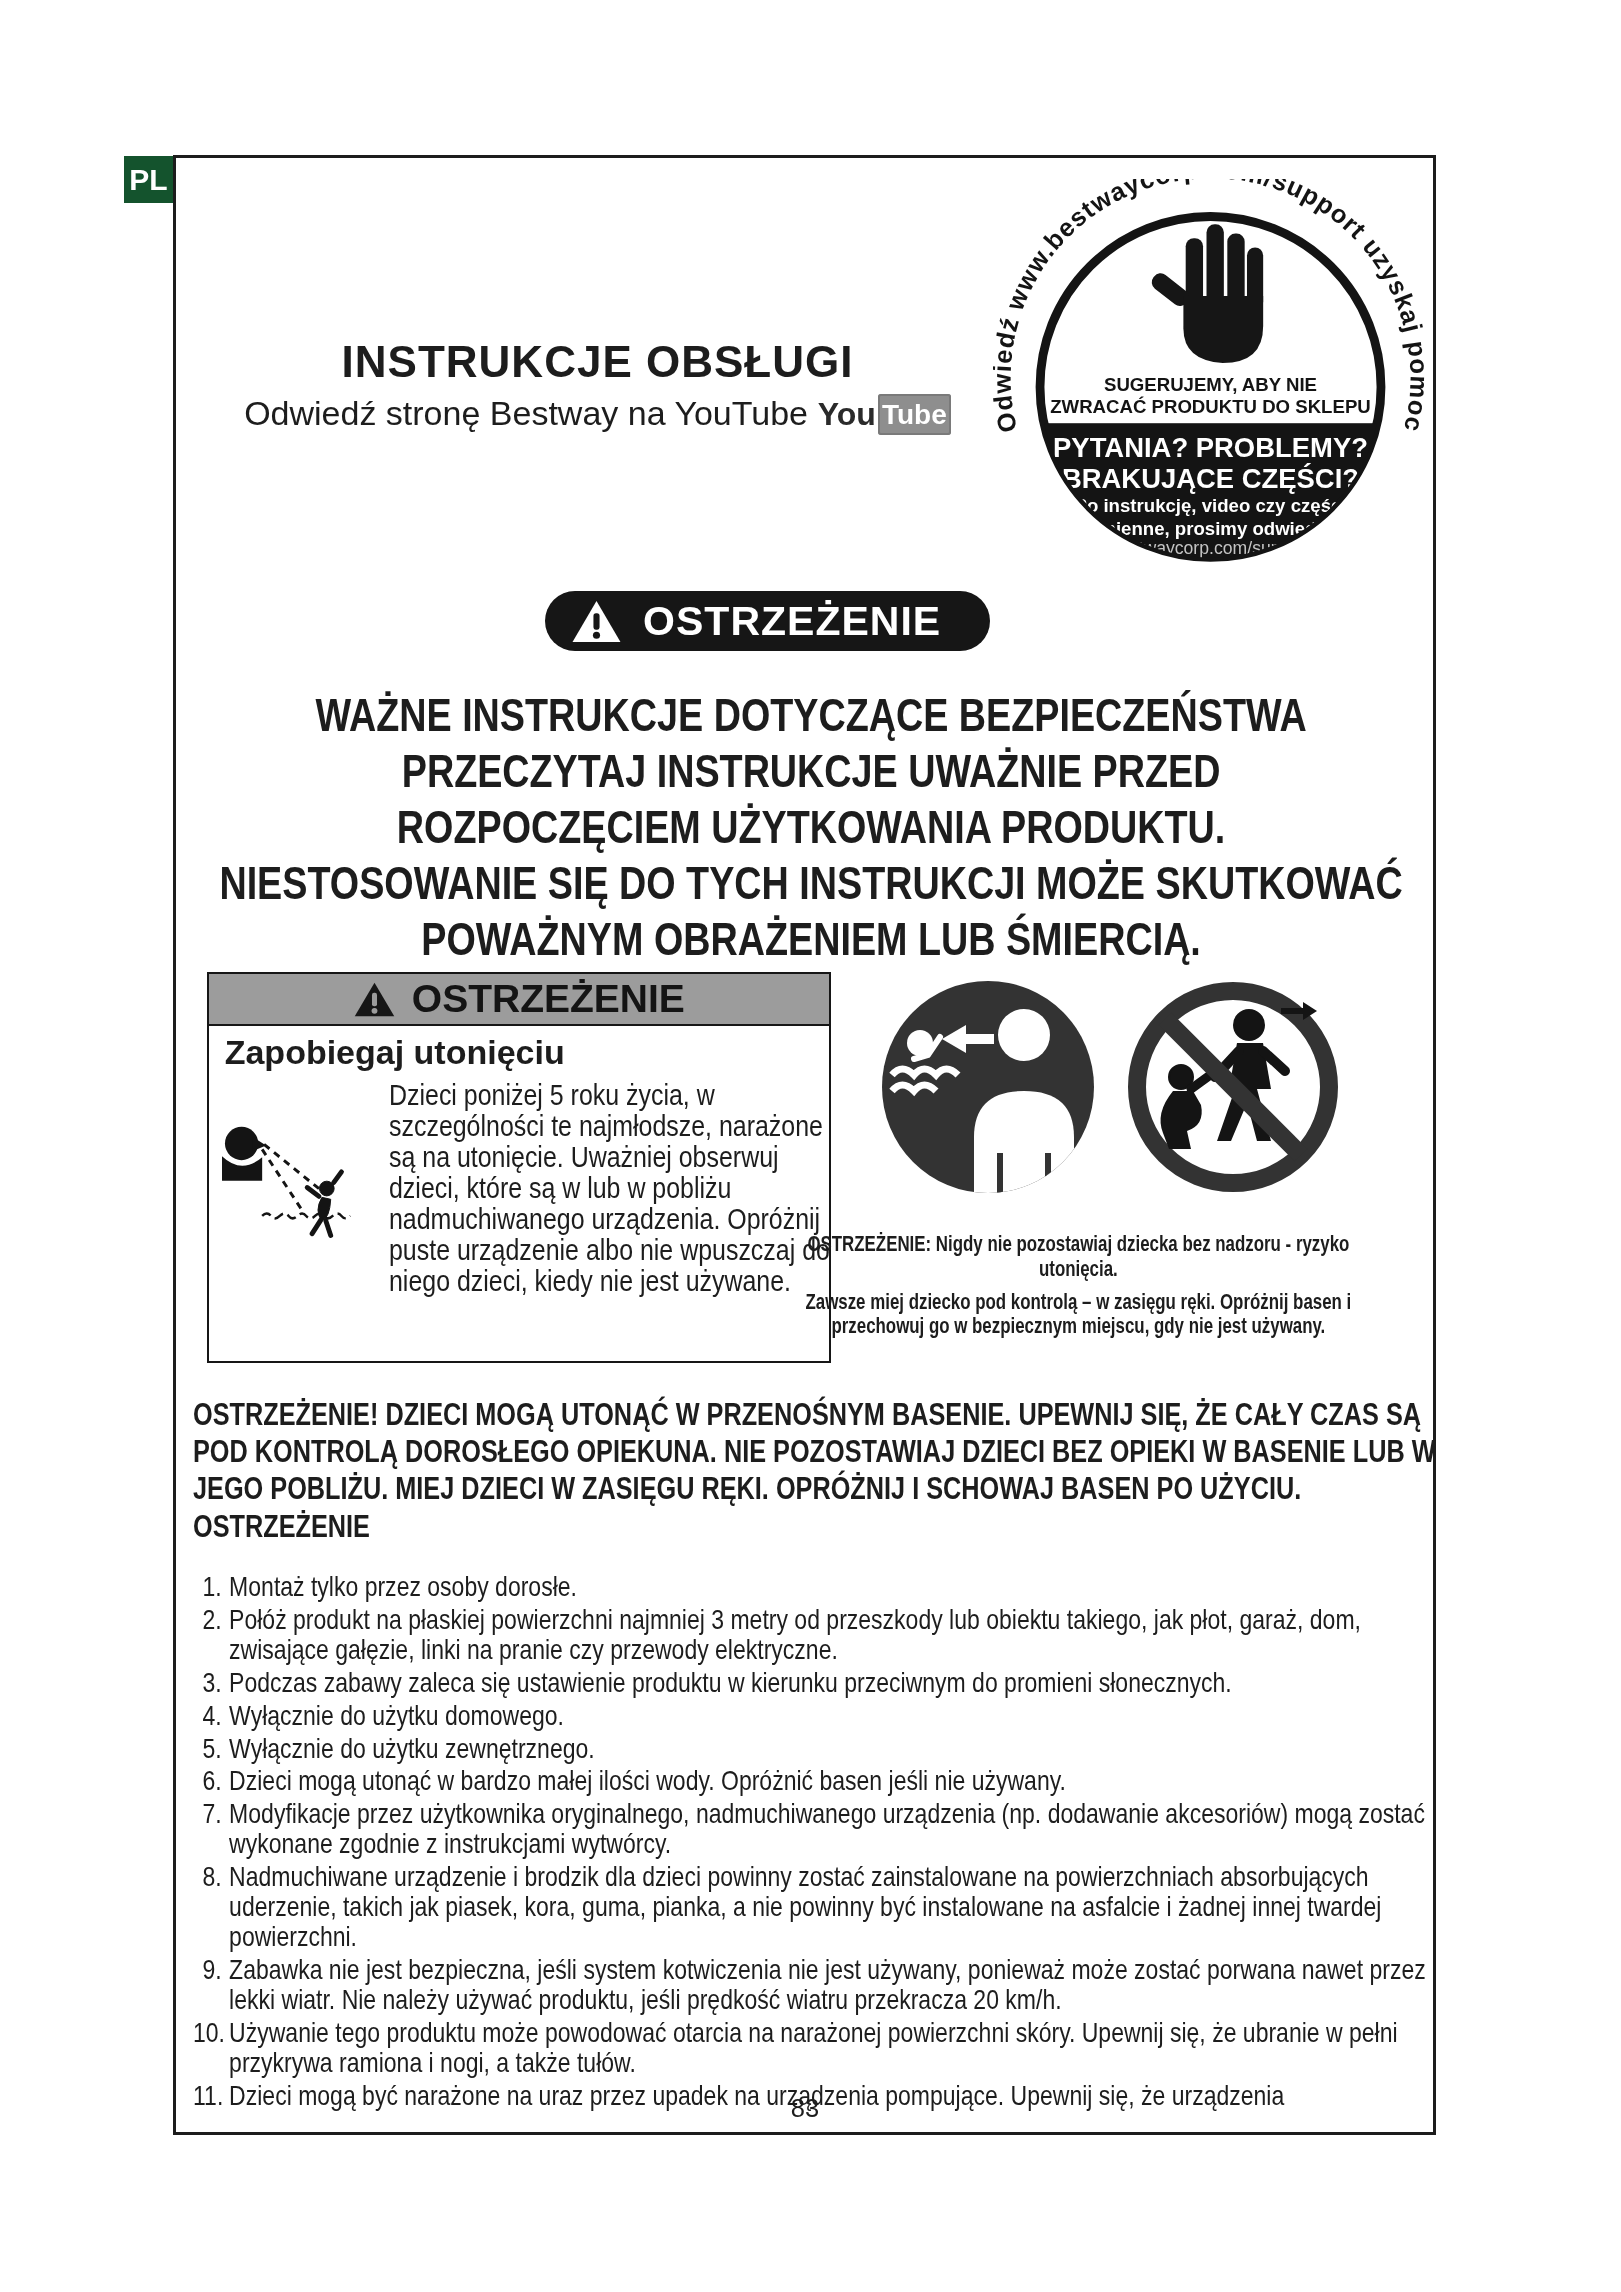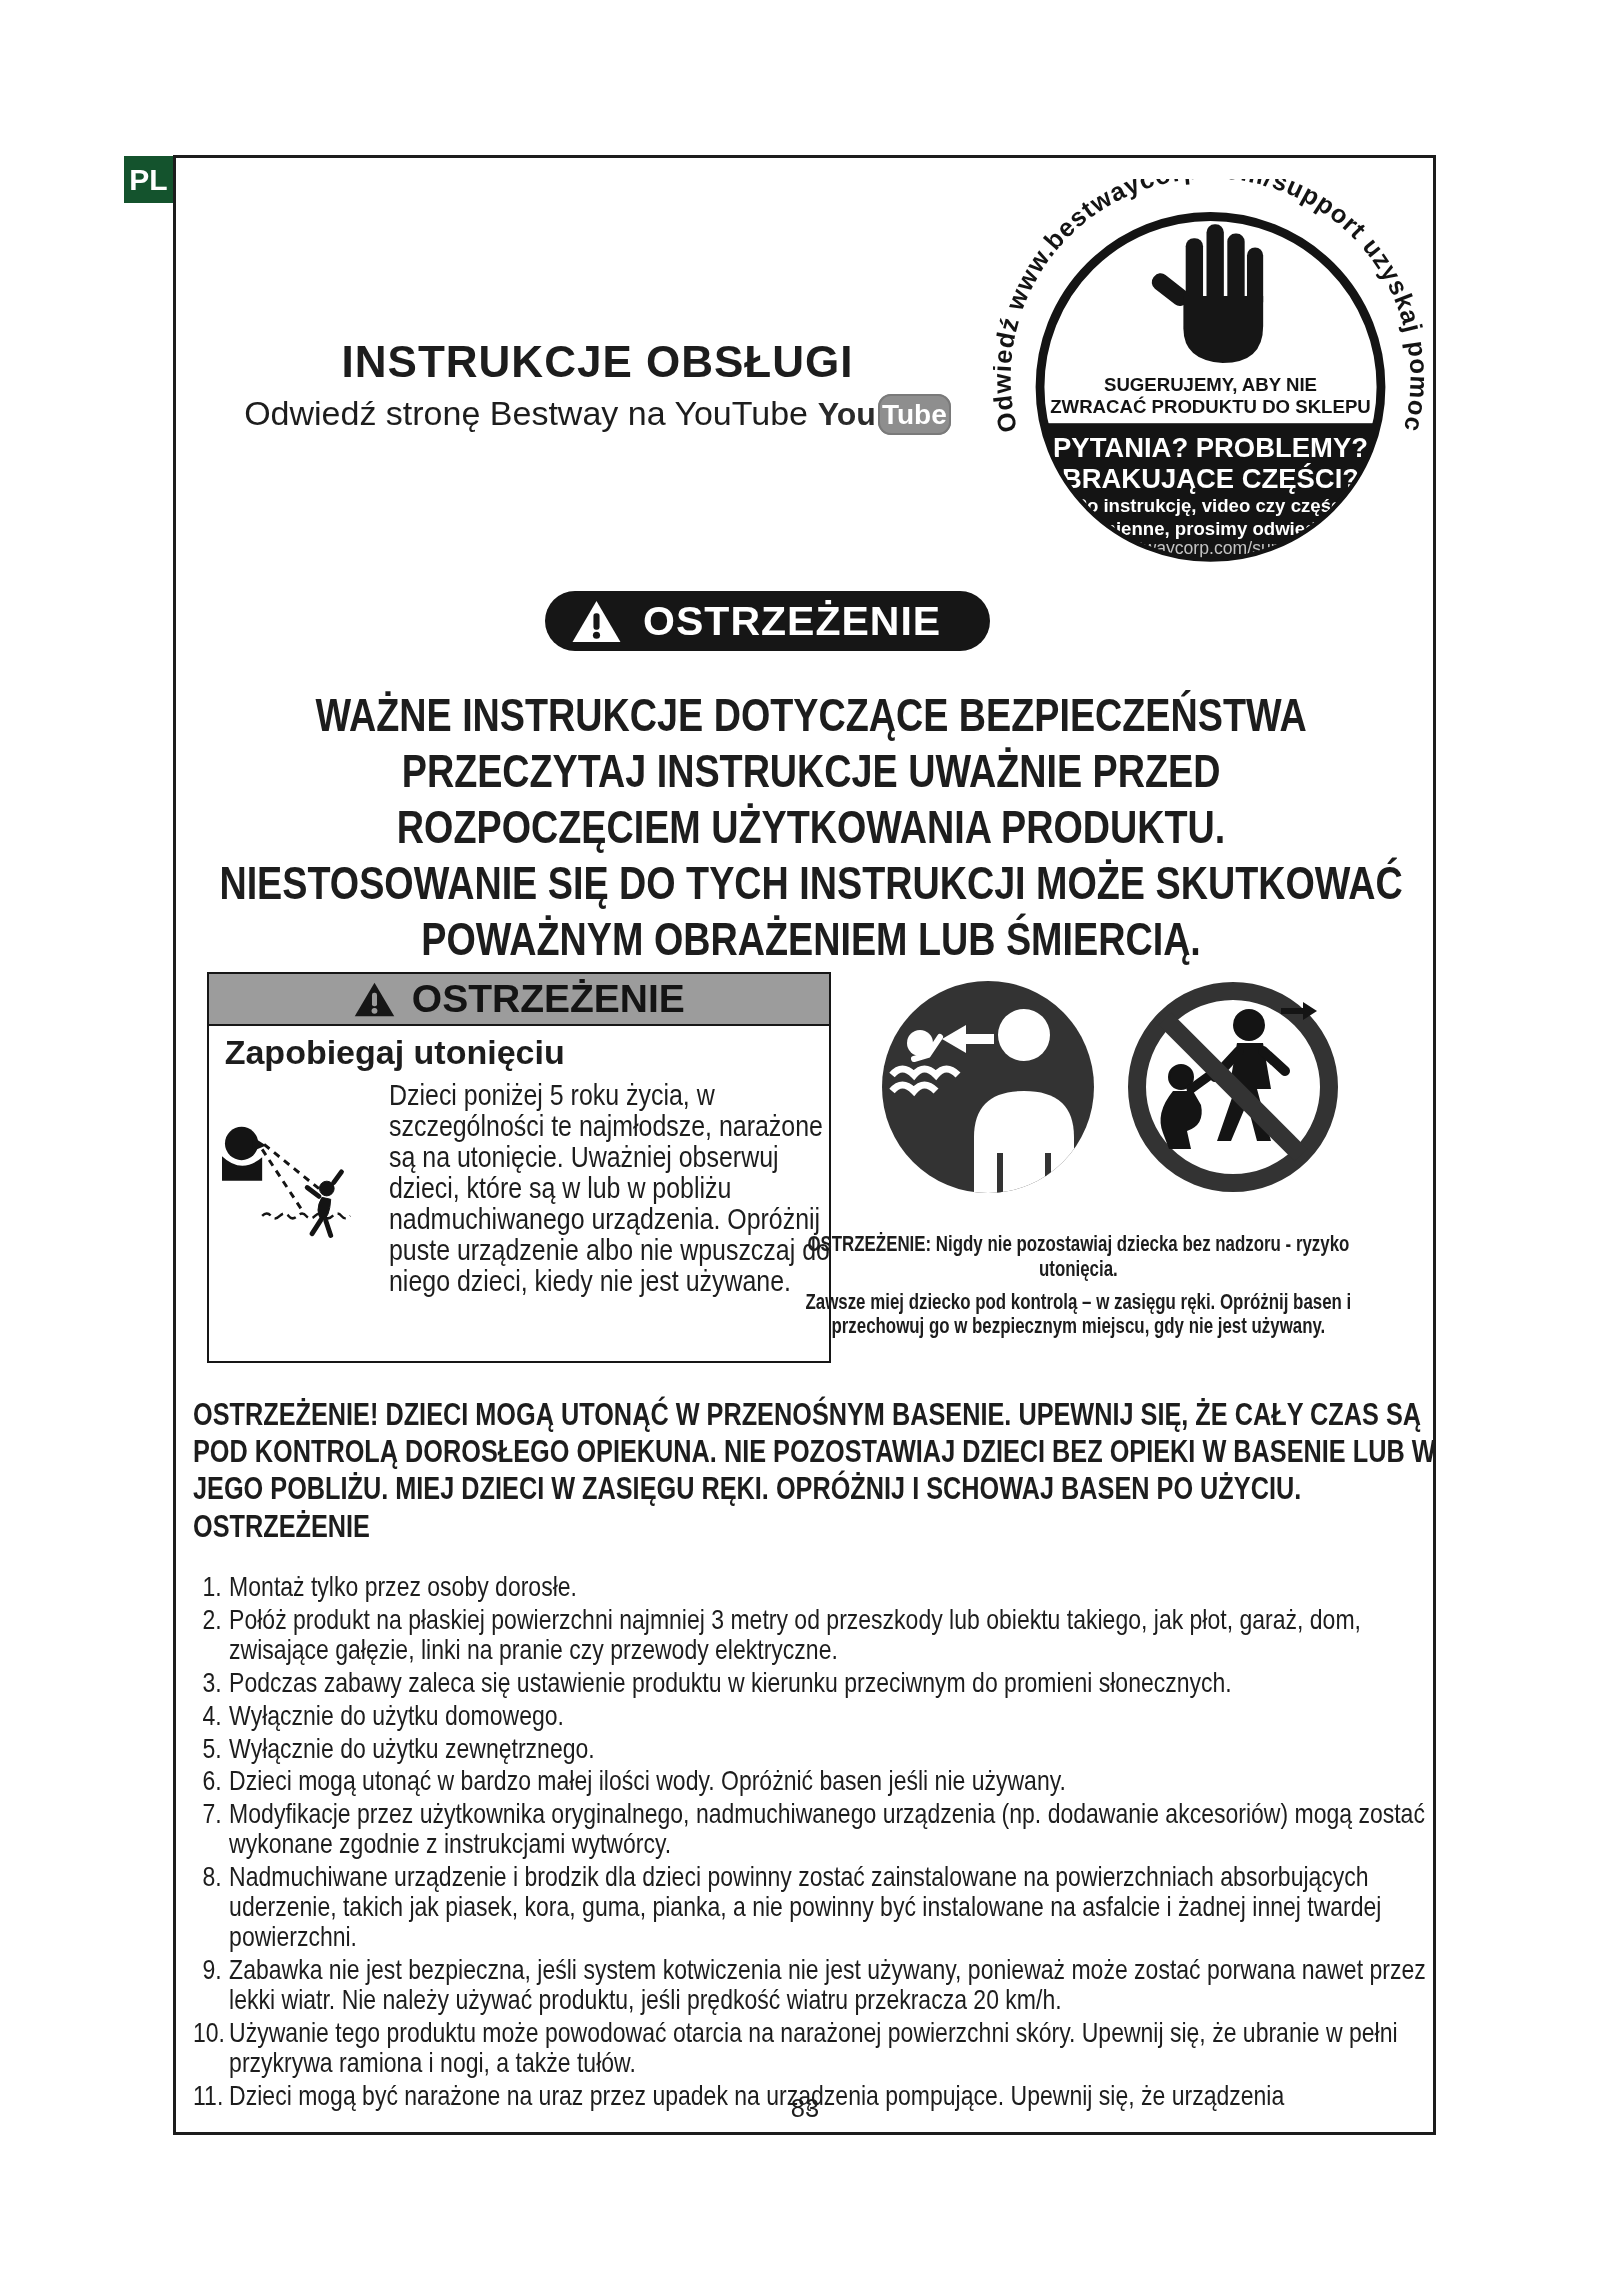--- a/index.html
+++ b/index.html
@@ -6,21 +6,21 @@
   body{width:1621px;height:2293px;position:relative;font-family:"Liberation Sans",sans-serif;color:#1d1d1d;overflow:hidden;}
   .abs{position:absolute;}
   
   .page-border{left:173px;top:155px;width:1257px;height:1974px;border:3.9px solid #1c1c1c;}
   .pl-tag{left:124px;top:156px;width:49px;height:47px;background:#14532d;color:#fff;font-weight:bold;font-size:30px;display:flex;align-items:center;justify-content:center;}
   
   .title{left:225px;top:337px;width:745px;text-align:center;font-size:44px;font-weight:bold;letter-spacing:1px;}
   .subtitle{left:225px;top:394px;width:745px;display:flex;align-items:flex-start;justify-content:center;gap:9.8px;font-size:34px;}
   .yt{display:flex;align-items:center;gap:2px;}
   .yt-you{font-weight:bold;font-size:32px;color:#2a2a2a;}
-  .yt-tube{width:73px;height:41px;border-radius:13px;background:#8e8e8e;color:#fff;font-weight:bold;font-size:28px;display:flex;align-items:center;justify-content:center;box-shadow:inset 0 0 0 2px #7a7a7a;}
+  .yt-tube{width:73px;height:41px;border-radius:3px;background:#8e8e8e;color:#fff;font-weight:bold;font-size:28px;display:flex;align-items:center;justify-content:center;box-shadow:inset 0 0 0 2px #7a7a7a;}
   
   .badge{left:993px;top:179px;width:436px;height:412px;}
   
   .pill{left:545px;top:591px;width:445px;height:60px;background:#161616;border-radius:31px;display:flex;align-items:center;padding-left:25.5px;gap:21.6px;box-sizing:border-box;}
   .pill-label{color:#fff;font-weight:bold;font-size:41px;letter-spacing:1px;}
   
   .notice{left:176px;top:687px;width:1549px;transform:scaleX(.82);transform-origin:0 0;text-align:center;font-weight:bold;font-size:46px;line-height:56px;}
   
   .wbox{left:207px;top:972px;width:624px;height:391px;border:2.9px solid #161616;box-sizing:border-box;background:#fff;}
   .wbox-head{height:50px;background:#9c9c9c;border-bottom:2.9px solid #161616;display:flex;align-items:center;justify-content:center;gap:15.7px;font-size:39px;font-weight:bold;color:#141414;}

